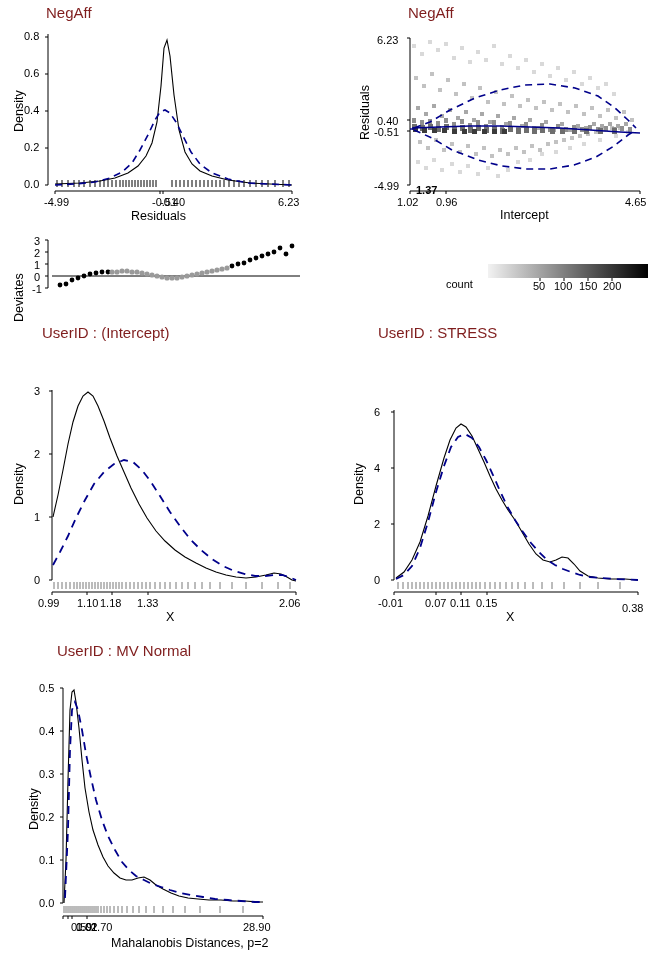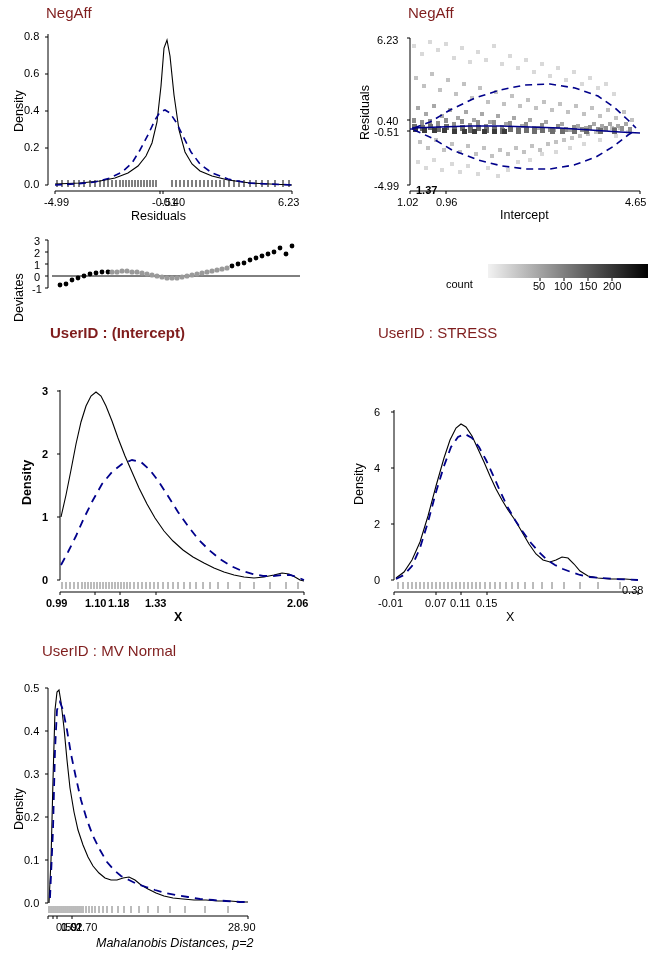--- a/index.html
+++ b/index.html
@@ -472,21 +472,21 @@
       <circle cx="202" cy="43" r="2.6"></circle>
         <circle cx="207" cy="42" r="2.6"></circle>
       <circle cx="212" cy="41" r="2.6"></circle>
         <circle cx="217" cy="40" r="2.6"></circle>
       <circle cx="222" cy="39" r="2.6"></circle>
         <circle cx="227" cy="38" r="2.6"></circle>
     </g>
   </svg>
 </div>
 
-<div class="panel" style="left:8px; top:320px; width:330px; height:310px;font-weight:bold;">
+<div class="panel" style="left:0px; top:320px; width:330px; height:310px;">
   <div class="panel-title" style="left:42px; top:4px;">UserID : (Intercept)</div>
   <div class="vlabel" style="left:12px; top:185px;">Density</div>
   <div class="axis-label" style="left:166px; top:290px;">X</div>
 
   <div class="tick-label" style="left:34px; top:254px;">0</div>
   <div class="tick-label" style="left:34px; top:191px;">1</div>
   <div class="tick-label" style="left:34px; top:128px;">2</div>
   <div class="tick-label" style="left:34px; top:65px;">3</div>
 
   <div class="tick-label" style="left:38px; top:277px;">0.99</div>
@@ -571,21 +571,21 @@
 
   <div class="tick-label" style="left:34px; top:254px;">0</div>
   <div class="tick-label" style="left:34px; top:198px;">2</div>
   <div class="tick-label" style="left:34px; top:142px;">4</div>
   <div class="tick-label" style="left:34px; top:86px;">6</div>
 
   <div class="tick-label" style="left:38px; top:277px;">-0.01</div>
   <div class="tick-label" style="left:85px; top:277px;">0.07</div>
   <div class="tick-label" style="left:110px; top:277px;">0.11</div>
   <div class="tick-label" style="left:136px; top:277px;">0.15</div>
-  <div class="tick-label" style="left:282px; top:264px;">0.38</div>
+  <div class="tick-label" style="left:282px; top:282px;">0.38</div>
 
   <svg width="332" height="285" style="position:absolute; left:0; top:0;">
 
     <line x1="54" y1="90" x2="54" y2="260" stroke="#000" stroke-width="1"></line>
     <line x1="51" y1="260" x2="54" y2="260" stroke="#000" stroke-width="1"></line>
     <line x1="51" y1="204" x2="54" y2="204" stroke="#000" stroke-width="1"></line>
     <line x1="51" y1="148" x2="54" y2="148" stroke="#000" stroke-width="1"></line>
     <line x1="51" y1="92" x2="54" y2="92" stroke="#000" stroke-width="1"></line>
 
     <line x1="54" y1="272" x2="298" y2="272" stroke="#000" stroke-width="1"></line>
@@ -633,24 +633,24 @@
       <line x1="258" y1="262" x2="258" y2="269"></line>
         <line x1="280" y1="262" x2="280" y2="269"></line>
     </g>
 
     <path fill="none" stroke="#000" stroke-width="1.1" d="M56,258 L64,252 L72,240 L80,222 L88,196 L96,166 L104,138 L110,120 L116,108 L121,104 L126,107 L132,116 L138,129 L144,142 L150,156 L156,169 L162,180 L168,190 L175,200 L182,212 L189,224 L196,234 L203,240 L210,242 L216,240 L222,237 L228,238 L234,244 L240,251 L248,256 L258,258 L270,259 L285,259 L298,260"></path>
 
     <path fill="none" stroke="#00008B" stroke-width="1.8" stroke-dasharray="8,6" d="M56,259 L64,255 L72,246 L80,228 L88,202 L96,172 L104,146 L111,127 L118,117 L125,114 L132,118 L139,127 L146,140 L153,155 L160,171 L167,186 L175,200 L183,212 L191,223 L199,232 L207,240 L215,245 L223,249 L231,252 L240,255 L250,257 L262,258 L276,259 L298,260"></path>
   </svg>
 </div>
 
-<div class="panel" style="left:0px; top:630px; width:340px; height:330px;">
+<div class="panel" style="left:15px; top:630px; width:340px; height:330px;">
   <div class="panel-title" style="left:42px; top:12px;">UserID : MV Normal</div>
   <div class="vlabel" style="left:12px; top:200px;">Density</div>
-  <div class="axis-label" style="left:96px; top:306px;font-style:italic;">Mahalanobis Distances, p=2</div>
+  <div class="axis-label" style="left:96px; top:306px;">Mahalanobis Distances, p=2</div>
 
   <div class="tick-label" style="left:24px; top:267px;">0.0</div>
   <div class="tick-label" style="left:24px; top:224px;">0.1</div>
   <div class="tick-label" style="left:24px; top:181px;">0.2</div>
   <div class="tick-label" style="left:24px; top:138px;">0.3</div>
   <div class="tick-label" style="left:24px; top:95px;">0.4</div>
   <div class="tick-label" style="left:24px; top:52px;">0.5</div>
 
   <div class="tick-label" style="left:41px; top:291px;margin-left:20px;">0.01</div>
   <div class="tick-label" style="left:56px; top:291px;">0.59</div>

